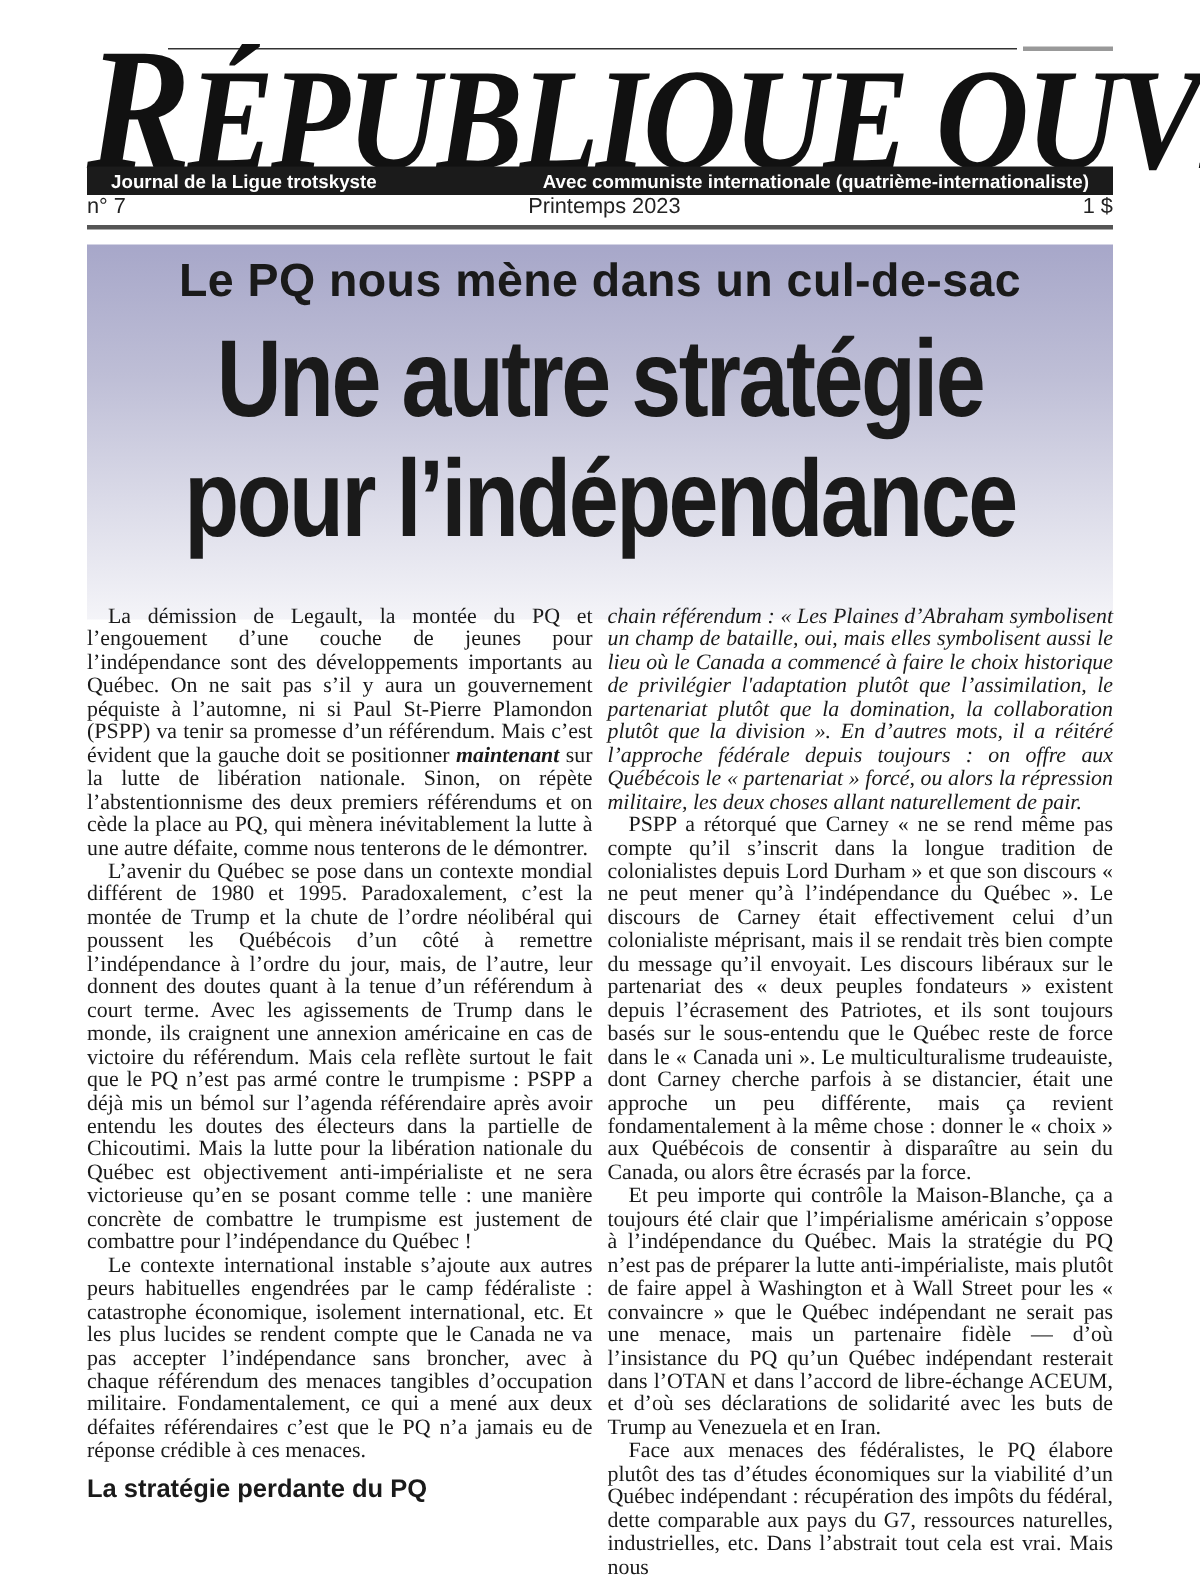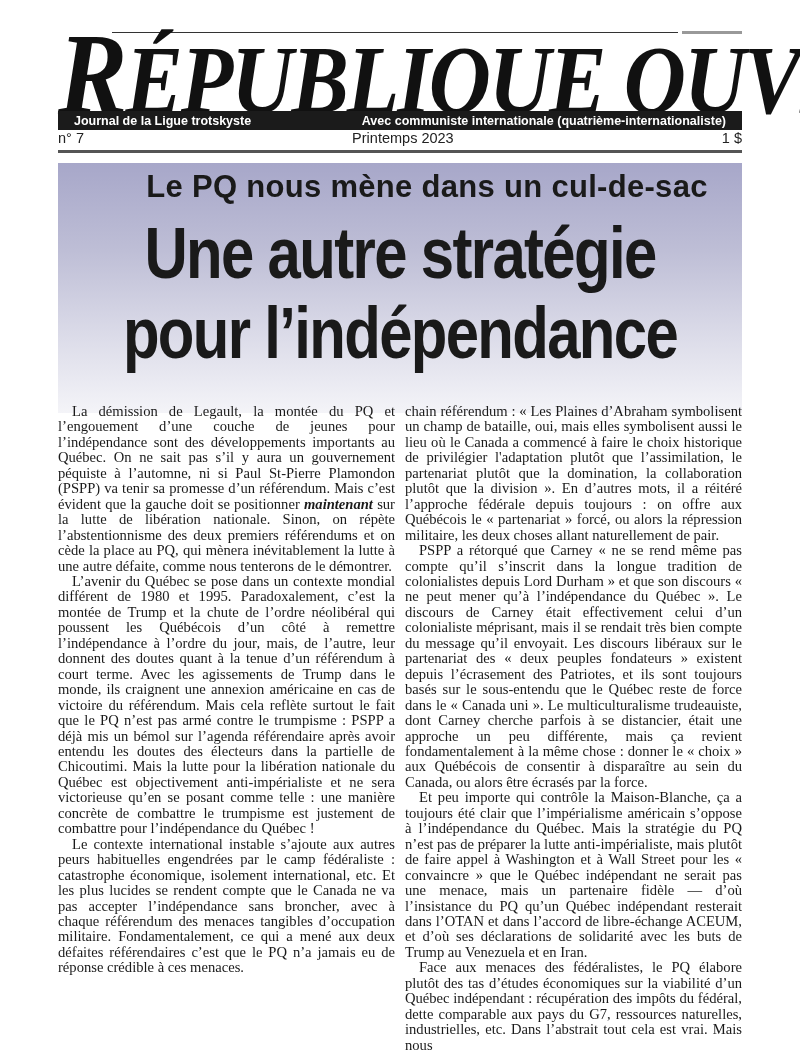--- a/index.html
+++ b/index.html
@@ -12,27 +12,27 @@
     .slogan-rule2 { width: 60px; height: 3px; background: #999; }
     .logo { position: absolute; left: 0; top: 6px; width: 684px; height: 86px; font-family: "Liberation Serif", serif; font-weight: bold; font-style: italic; font-size: 86px; line-height: 86px; color: #111; letter-spacing: -2px; white-space: nowrap; transform: scaleY(1.12); transform-origin: left top; }
     .logo .big { font-size: 104px; }
 
     .blackbar { position: absolute; left: 58px; top: 111px; width: 684px; height: 19px; background: #1b1b1b; color: #fff; display: flex; justify-content: space-between; align-items: center; padding: 0 16px; box-sizing: border-box; font-family: "Liberation Sans", sans-serif; font-weight: bold; font-size: 12.5px; }
     .issuerow { position: absolute; left: 58px; top: 131px; width: 684px; height: 14px; display: flex; justify-content: space-between; align-items: center; font-family: "Liberation Sans", sans-serif; font-size: 14.5px; color: #222; }
     .grayrule { position: absolute; left: 58px; top: 150px; width: 684px; height: 3px; background: #555; }
 
     .headline-box { position: absolute; left: 58px; top: 163px; width: 684px; height: 250px;
       background: linear-gradient(to bottom, #a7a7c9 0%, #bebed6 35%, #dcdce9 70%, #f4f4f8 100%); }
-    .kicker { position: absolute; left: 0; top: 6px; width: 684px; text-align: center; font-family: "Liberation Sans", sans-serif; font-weight: bold; font-size: 31px; color: #1a1a1a; letter-spacing: 0.3px; padding-left: 27px; }
+    .kicker { position: absolute; left: 0; top: 6px; width: 684px; text-align: center; font-family: "Liberation Sans", sans-serif; font-weight: bold; font-size: 31px; color: #1a1a1a; letter-spacing: 0.3px; }
     .headline { position: absolute; left: 0; top: 50px; width: 684px; text-align: center; font-family: "Liberation Sans", sans-serif; font-weight: bold; font-size: 73px; line-height: 80px; color: #1a1a1a; letter-spacing: -2px; transform: scaleX(0.82); transform-origin: center top; }
 
     .columns { position: absolute; left: 58px; top: 404px; width: 684px; display: flex; justify-content: space-between; }
     .col { width: 337px; font-family: "Liberation Serif", serif; font-size: 14.6px; line-height: 15.45px; text-align: justify; color: #1a1a1a; hyphens: manual; }
     .col p { margin: 0; text-indent: 14px; }
-    .col p.noindent { text-indent: 0; }
+    .col p.noindent { text-indent: 0; font-style: italic; }
     .col h2 { font-family: "Liberation Sans", sans-serif; font-weight: bold; font-size: 17px; line-height: 20px; margin: 7px 0 3px 0; color: #1a1a1a; }
     .col em { font-weight: bold; font-style: italic; margin-top: 44px; }
   </style>
 </head>
 <body>
 
 <header class="masthead">
   <div class="slogan-row">
     <span class="slogan-rule"></span>
     <span class="slogan-rule2"></span>
@@ -58,20 +58,21 @@
     <span>Une autre stratégie</span><br>
     <span>pour l’indépendance</span>
   </h1>
 </section>
 
 <main class="columns">
   <div class="col">
     <p><span>La démission de Legault, la montée du PQ et l’engouement d’une couche de jeunes pour l’indépendance sont des développements importants au Québec. On ne sait pas s’il y aura un gouvernement péquiste à l’automne, ni si Paul St-Pierre Plamondon (PSPP) va tenir sa promesse d’un référendum. Mais c’est évident que la gauche doit se positionner </span><em>maintenant</em><span> sur la lutte de libération nationale. Sinon, on répète l’abstentionnisme des deux premiers référendums et on cède la place au PQ, qui mènera inévitablement la lutte à une autre défaite, comme nous tenterons de le démontrer.</span></p>
     <p>L’avenir du Québec se pose dans un contexte mondial différent de 1980 et 1995. Paradoxalement, c’est la montée de Trump et la chute de l’ordre néolibéral qui poussent les Québécois d’un côté à remettre l’indépendance à l’ordre du jour, mais, de l’autre, leur donnent des doutes quant à la tenue d’un référendum à court terme. Avec les agissements de Trump dans le monde, ils craignent une annexion américaine en cas de victoire du référendum. Mais cela reflète surtout le fait que le PQ n’est pas armé contre le trumpisme : PSPP a déjà mis un bémol sur l’agenda référendaire après avoir entendu les doutes des électeurs dans la partielle de Chicoutimi. Mais la lutte pour la libération nationale du Québec est objectivement anti-impérialiste et ne sera victorieuse qu’en se posant comme telle : une manière concrète de combattre le trumpisme est justement de combattre pour l’indépendance du Québec !</p>
     <p>Le contexte international instable s’ajoute aux autres peurs habituelles engendrées par le camp fédéraliste : catastrophe économique, isolement international, etc. Et les plus lucides se rendent compte que le Canada ne va pas accepter l’indépendance sans broncher, avec à chaque référendum des menaces tangibles d’occupation militaire. Fondamentalement, ce qui a mené aux deux défaites référendaires c’est que le PQ n’a jamais eu de réponse crédible à ces menaces.</p>
+    <h2>La stratégie perdante du PQ</h2>
   </div>
   <div class="col">
     <p class="noindent">chain référendum : « Les Plaines d’Abraham symbolisent un champ de bataille, oui, mais elles symbolisent aussi le lieu où le Canada a commencé à faire le choix historique de privilégier l'adaptation plutôt que l’assimilation, le partenariat plutôt que la domination, la collaboration plutôt que la division ». En d’autres mots, il a réitéré l’approche fédérale depuis toujours : on offre aux Québécois le « partenariat » forcé, ou alors la répression militaire, les deux choses allant naturellement de pair.</p>
     <p>PSPP a rétorqué que Carney « ne se rend même pas compte qu’il s’inscrit dans la longue tradition de colonialistes depuis Lord Durham » et que son discours « ne peut mener qu’à l’indépendance du Québec ». Le discours de Carney était effectivement celui d’un colonialiste méprisant, mais il se rendait très bien compte du message qu’il envoyait. Les discours libéraux sur le partenariat des « deux peuples fondateurs » existent depuis l’écrasement des Patriotes, et ils sont toujours basés sur le sous-entendu que le Québec reste de force dans le « Canada uni ». Le multiculturalisme trudeauiste, dont Carney cherche parfois à se distancier, était une approche un peu différente, mais ça revient fondamentalement à la même chose : donner le « choix » aux Québécois de consentir à disparaître au sein du Canada, ou alors être écrasés par la force.</p>
     <p>Et peu importe qui contrôle la Maison-Blanche, ça a toujours été clair que l’impérialisme américain s’oppose à l’indépendance du Québec. Mais la stratégie du PQ n’est pas de préparer la lutte anti-impérialiste, mais plutôt de faire appel à Washington et à Wall Street pour les « convaincre » que le Québec indépendant ne serait pas une menace, mais un partenaire fidèle — d’où l’insistance du PQ qu’un Québec indépendant resterait dans l’OTAN et dans l’accord de libre-échange ACEUM, et d’où ses déclarations de solidarité avec les buts de Trump au Venezuela et en Iran.</p>
     <p>Face aux menaces des fédéralistes, le PQ élabore plutôt des tas d’études économiques sur la viabilité d’un Québec indépendant : récupération des impôts du fédéral, dette comparable aux pays du G7, ressources naturelles, industrielles, etc. Dans l’abstrait tout cela est vrai. Mais nous</p>
   </div>
 </main>
 
 </body></html>

